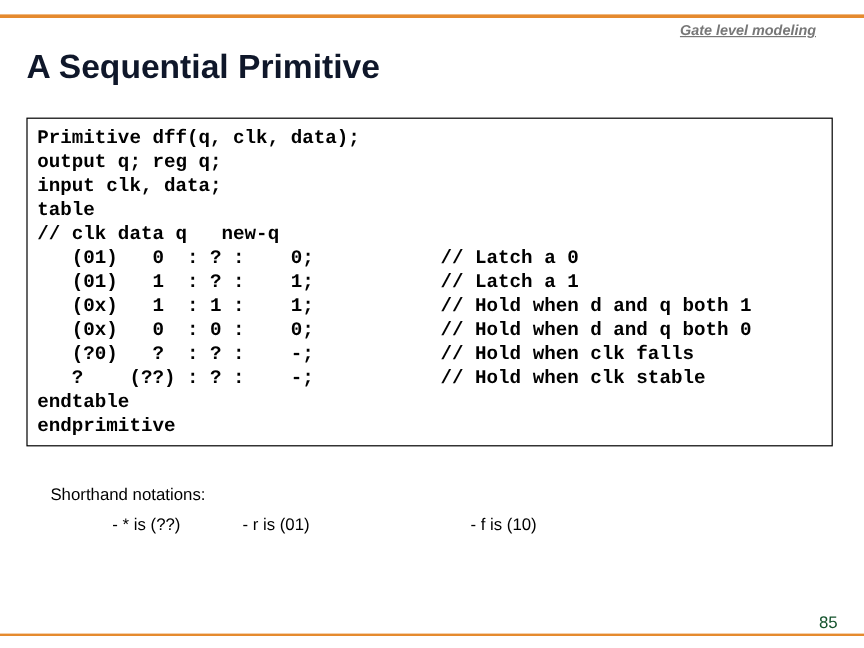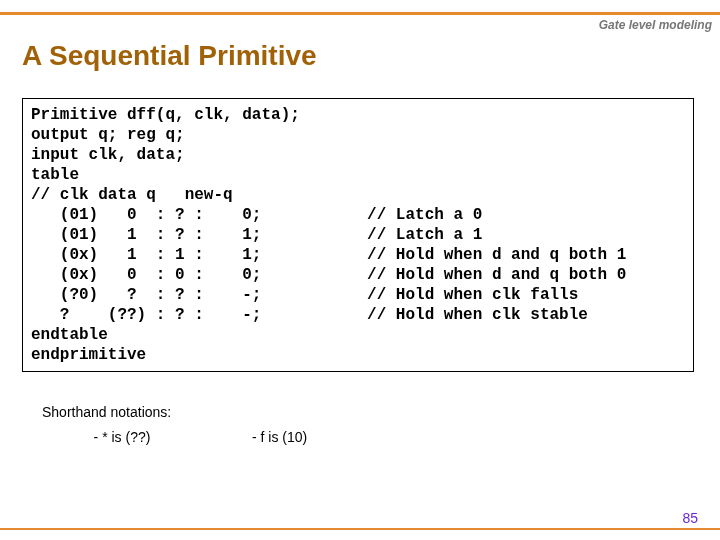--- a/index.html
+++ b/index.html
@@ -16,34 +16,35 @@
     position: absolute;
     top: 12px;
     left: 0;
     width: 720px;
     height: 3px;
     background: #e58a2e;
   }
   .header-label {
     position: absolute;
     top: 18px;
-    right: 8px;
+    right: 40px;
     font-size: 12px;
     font-weight: bold;
     color: #777;
     font-style: italic;
     font-family: "Comic Sans MS", "Comic Sans", cursive, Arial;
+    text-decoration: underline;
   }
   .title {
     position: absolute;
     top: 40px;
     left: 22px;
     font-size: 28px;
     font-weight: bold;
-    color: #a16207;
+    color: #0f172a;
   }
   .code-box {
     position: absolute;
     top: 98px;
     left: 22px;
     width: 672px;
     border: 1.5px solid #000;
     background: #fff;
     padding: 6px 8px 6px 8px;
     font-family: "Courier New", Courier, monospace;
@@ -67,21 +68,21 @@
   }
   .sh-col1 { width: 160px; text-align: center; }
   .sh-col2 { width: 140px; }
   .sh-col3 { width: 200px; padding-left: 50px; }
   .sh-wide { width: 300px; }
   .page-num {
     position: absolute;
     bottom: 14px;
     right: 22px;
     font-size: 14px;
-    color: #6d28d9;
+    color: #14532d;
   }
   .footer-line {
     position: absolute;
     bottom: 10px;
     left: 0;
     width: 720px;
     height: 2px;
     background: #e58a2e;
   }
 </style>
@@ -105,20 +106,21 @@
 <span>   (0x)   0  : 0 :    0;           // Hold when d and q both 0</span>
 <span>   (?0)   ?  : ? :    -;           // Hold when clk falls</span>
 <span>   ?    (??) : ? :    -;           // Hold when clk stable</span>
 <span>endtable</span>
 <span>endprimitive</span></div>
 
 <div class="shorthand">
   <div>Shorthand notations:</div>
   <div class="sh-row">
     <div class="sh-col1">- * is (??)</div>
+    <div class="sh-col2">- r is (01)</div>
     <div class="sh-col3">-  f is (10)</div>
   </div>
   <div class="sh-row">
   </div>
 </div>
 
 <div class="page-num">85</div>
 
 <div class="footer-line"></div>
 

